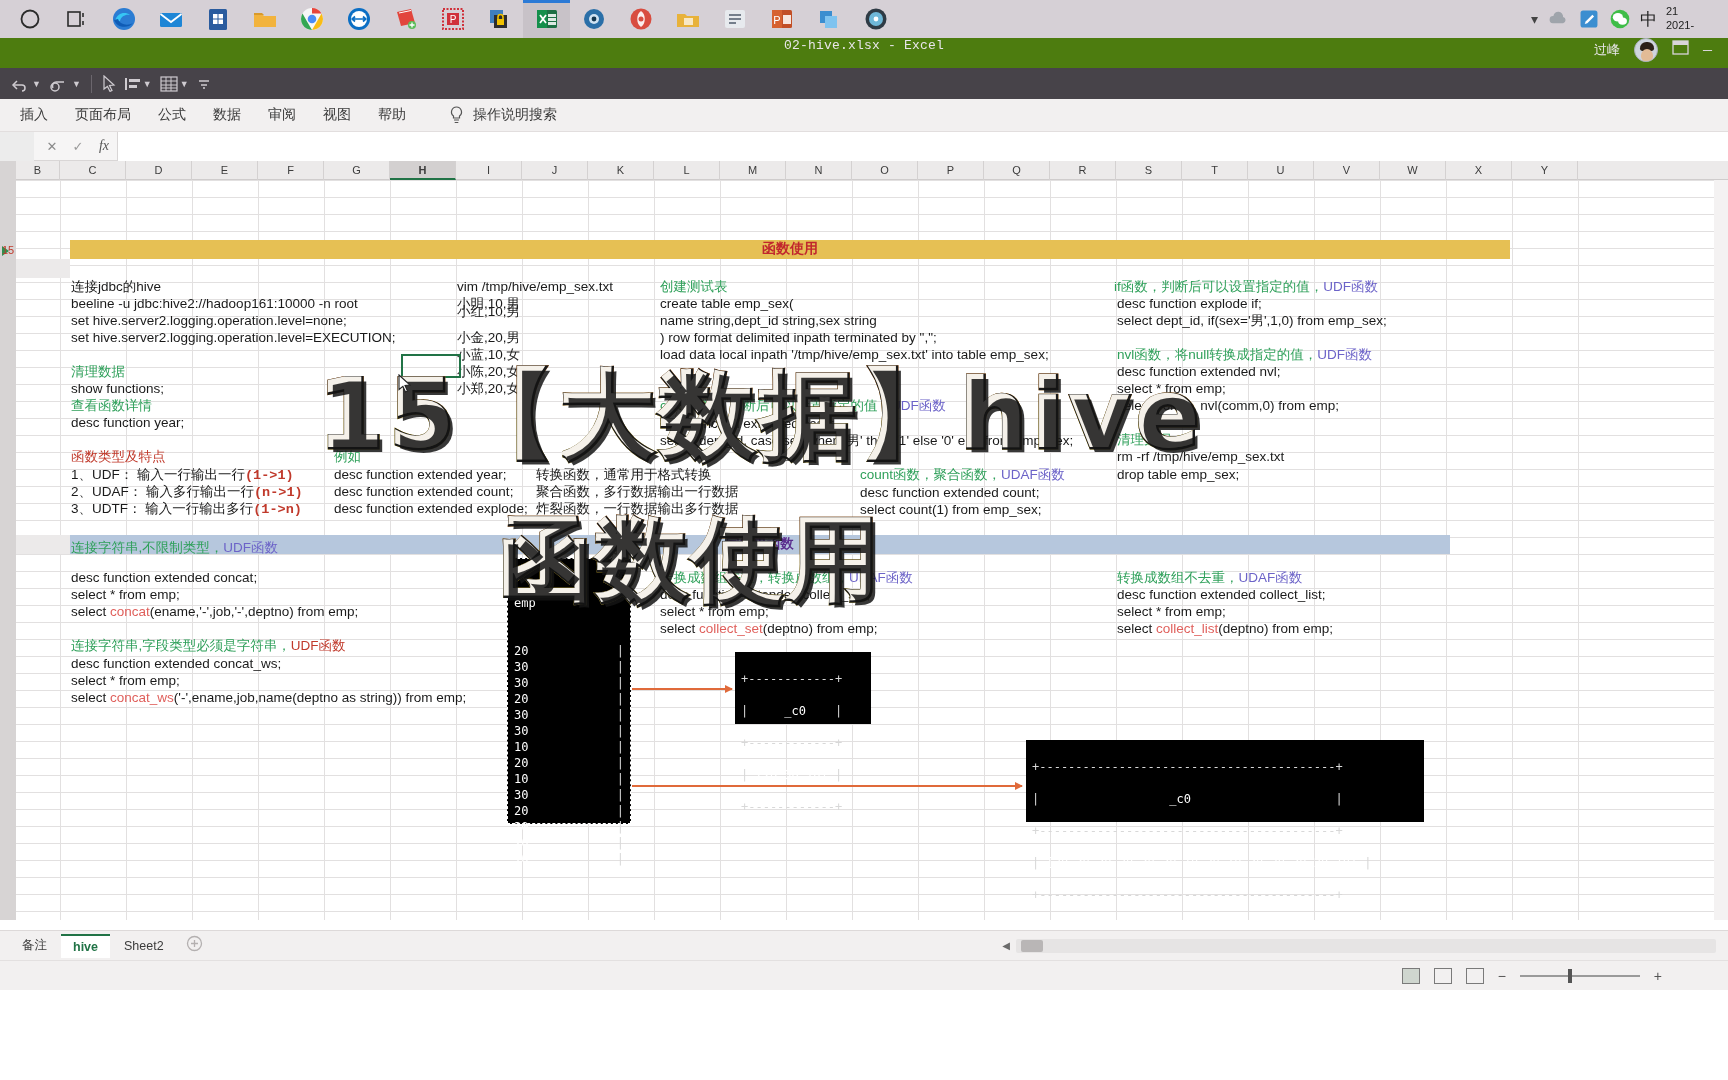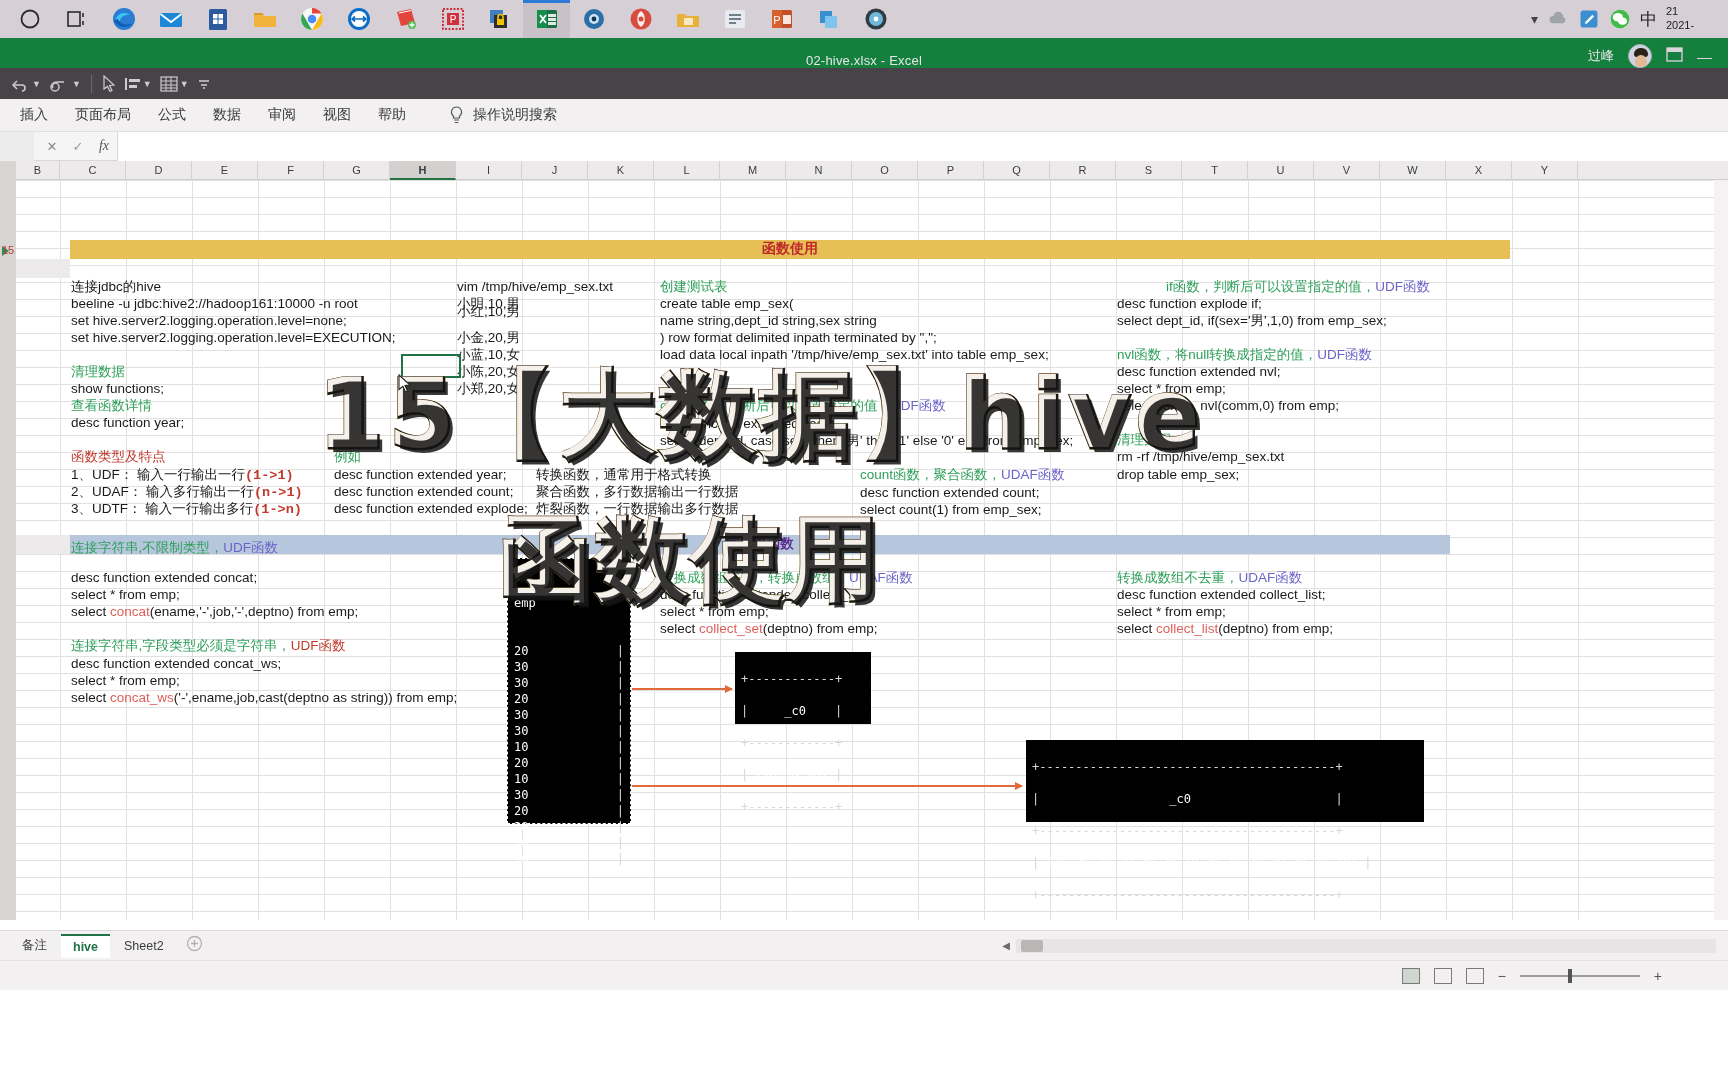--- a/index.html
+++ b/index.html
@@ -23,21 +23,21 @@
   .ico{ width:26px; height:26px; display:block; }
   .tray{ margin-left:auto; display:flex; align-items:center; height:38px; padding-right:6px; gap:9px;}
   .tray .chev{ font-size:14px; color:#444; }
   .tray-ime{ font-size:17px; color:#222; font-weight:400; }
   .tray-clock{ font-size:11px; color:#222; line-height:1.25; text-align:left; width:56px;
                overflow:hidden; white-space:nowrap; }
 
   
   .titlebar{
     position:absolute; left:0; top:38px; width:1728px; height:30px;
-    background:#15803d; color:#e9e6ea; display:flex; align-items:flex-end;
+    background:#4d7c0f; color:#e9e6ea; display:flex; align-items:flex-start;font-family:Liberation Mono, monospace;
   }
   .title-txt{ position:absolute; left:0; right:0; text-align:center; font-size:13px; letter-spacing:.2px;}
   .title-right{ margin-left:auto; display:flex; align-items:center; gap:14px; padding-right:16px; z-index:2;}
   .user-name{ font-size:13px; }
   .avatar{ width:24px; height:24px; border-radius:50%; background:#cfd5de; display:block;
            position:relative; overflow:hidden; border:1px solid #a9b0ba;}
   .avatar::before{content:"";position:absolute;left:5px;top:3px;width:14px;height:9px;border-radius:7px 7px 3px 3px;background:#2c2118;}
   .avatar::after{content:"";position:absolute;left:6px;top:10px;width:12px;height:13px;border-radius:50% 50% 45% 45%;background:#e2bb96;}
   .ribbon-btn{ font-size:15px; color:#d9d5da; }
 
@@ -566,21 +566,21 @@
   <div class="cell" style="left:55px; top:424px">
     <span>select </span><span class="pk">concat</span><span>(ename,'-',job,'-',deptno) from emp;</span>
   </div>
 
   <div class="cell" style="left:55px; top:458px">
     <span class="g">连接字符串,字段类型必须是字符串，</span><span class="r">UDF函数</span>
   </div>
   <div class="cell" style="left:55px; top:476px">desc function extended concat_ws;</div>
   <div class="cell" style="left:55px; top:493px">select * from emp;</div>
   <div class="cell" style="left:55px; top:510px">
-    <span>select </span><span class="pk">concat_ws</span><span>('-',ename,job,cast(deptno as string)) from emp;</span>
+    <span>select </span><span class="pk">concat_ws</span><span>('-',ename,job,name(deptno as string)) from emp;</span>
   </div>
 
   <div class="cell" style="left:441px; top:99px">vim /tmp/hive/emp_sex.txt</div>
   <div class="cell" style="left:441px; top:116px">小明,10,男</div>
   <div class="cell" style="left:441px; top:124px">小红,10,男</div>
   <div class="cell" style="left:441px; top:150px">小金,20,男</div>
   <div class="cell" style="left:441px; top:167px">小蓝,10,女</div>
   <div class="cell" style="left:441px; top:184px">小陈,20,女</div>
   <div class="cell" style="left:441px; top:201px">小郑,20,女</div>
 
@@ -612,21 +612,21 @@
 
   <div class="cell" style="left:644px; top:390px">
     <span class="g">转换成数组去重，转换成数组，</span><span class="bl">UDAF函数</span>
   </div>
   <div class="cell" style="left:644px; top:407px">desc function extended collect_set;</div>
   <div class="cell" style="left:644px; top:424px">select * from emp;</div>
   <div class="cell" style="left:644px; top:441px">
     <span>select </span><span class="pk">collect_set</span><span>(deptno) from emp;</span>
   </div>
 
-  <div class="cell" style="left:1150px; top:99px">
+  <div class="cell" style="left:1098px; top:99px">
     <span class="g">if函数，判断后可以设置指定的值，</span><span class="bl">UDF函数</span>
   </div>
   <div class="cell" style="left:1101px; top:116px">desc function explode if;</div>
   <div class="cell" style="left:1101px; top:133px">select dept_id, if(sex='男',1,0) from emp_sex;</div>
 
   <div class="cell" style="left:1101px; top:167px">
     <span class="g">nvl函数，将null转换成指定的值，</span><span class="bl">UDF函数</span>
   </div>
   <div class="cell" style="left:1101px; top:184px">desc function extended nvl;</div>
   <div class="cell" style="left:1101px; top:201px">select * from emp;</div>

